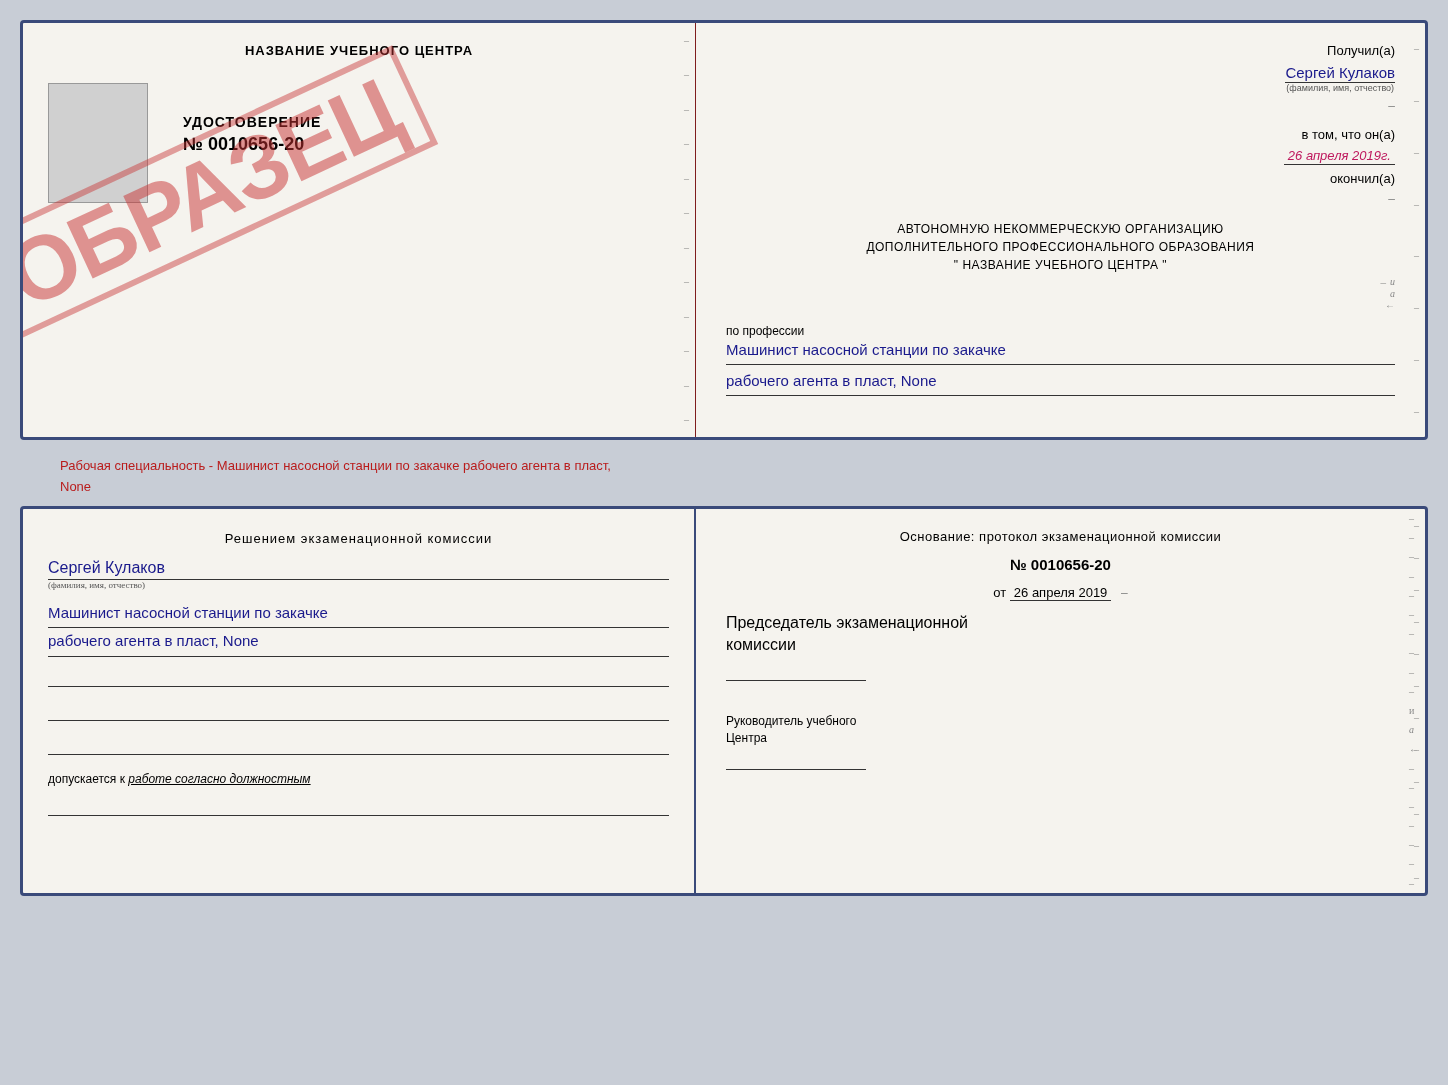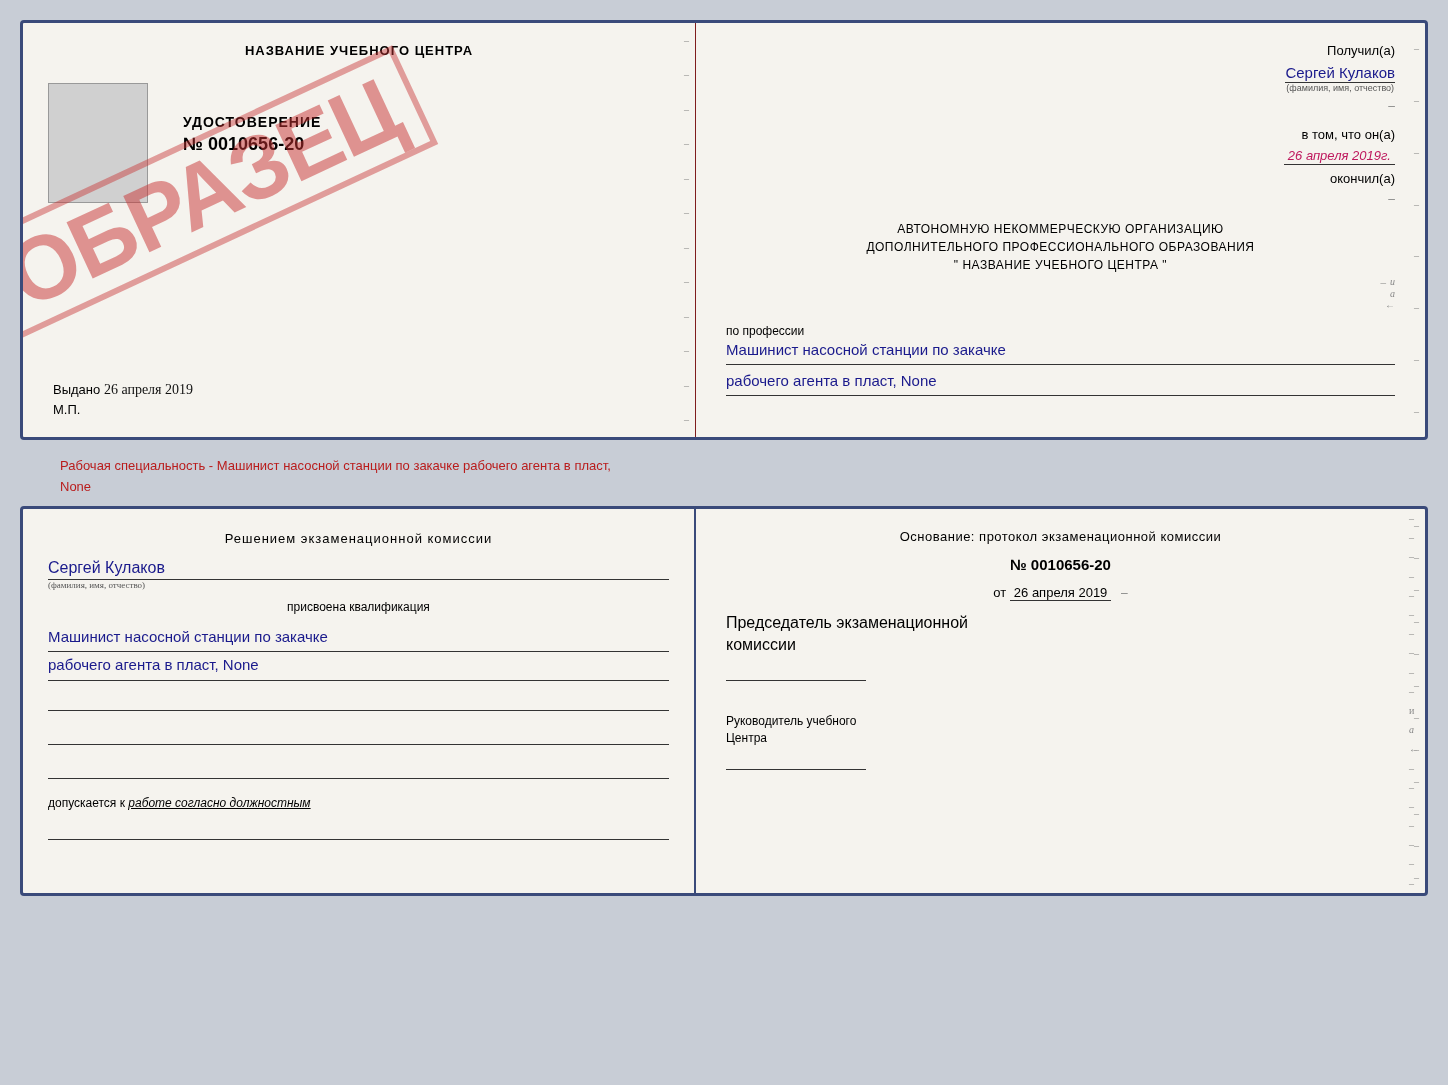--- a/index.html
+++ b/index.html
@@ -342,24 +342,20 @@
 
       <div class="obrazets-stamp">
         <div class="obrazets-text">ОБРАЗЕЦ</div>
       </div>
 
       <div class="udostoverenie-block">
         <span class="udostoverenie-label">УДОСТОВЕРЕНИЕ</span>
         <span class="cert-number">№ 0010656-20</span>
       </div>
 
-      <div class="vydano-line">
-        <span>Выдано</span>
-        <span style="font-family:'Comic Sans MS',cursive; font-size:14px; color:#111;">26 апреля 2019</span>
-      </div>
 
       <div class="mp-line">М.П.</div>
 
       <div class="border-dashes-right">
         <span class="border-dash">–</span>
         <span class="border-dash">–</span>
         <span class="border-dash">–</span>
         <span class="border-dash">–</span>
         <span class="border-dash">–</span>
         <span class="border-dash">–</span>
@@ -433,21 +429,20 @@
   <div class="certificate-bottom">
 
     <div class="cert-bottom-left">
       <div class="komissia-text">Решением  экзаменационной  комиссии</div>
 
       <div>
         <div class="signature-name">Сергей Кулаков</div>
         <div class="sig-hint">(фамилия, имя, отчество)</div>
       </div>
 
-      <div class="prisvoena-text">присвоена квалификация</div>
 
       <div>
         <div class="qualification-value">Машинист насосной станции по закачке</div>
         <div class="qualification-value">рабочего агента в пласт, None</div>
       </div>
 
       <div class="signature-line"></div>
       <div class="signature-line"></div>
       <div class="signature-line"></div>
 

